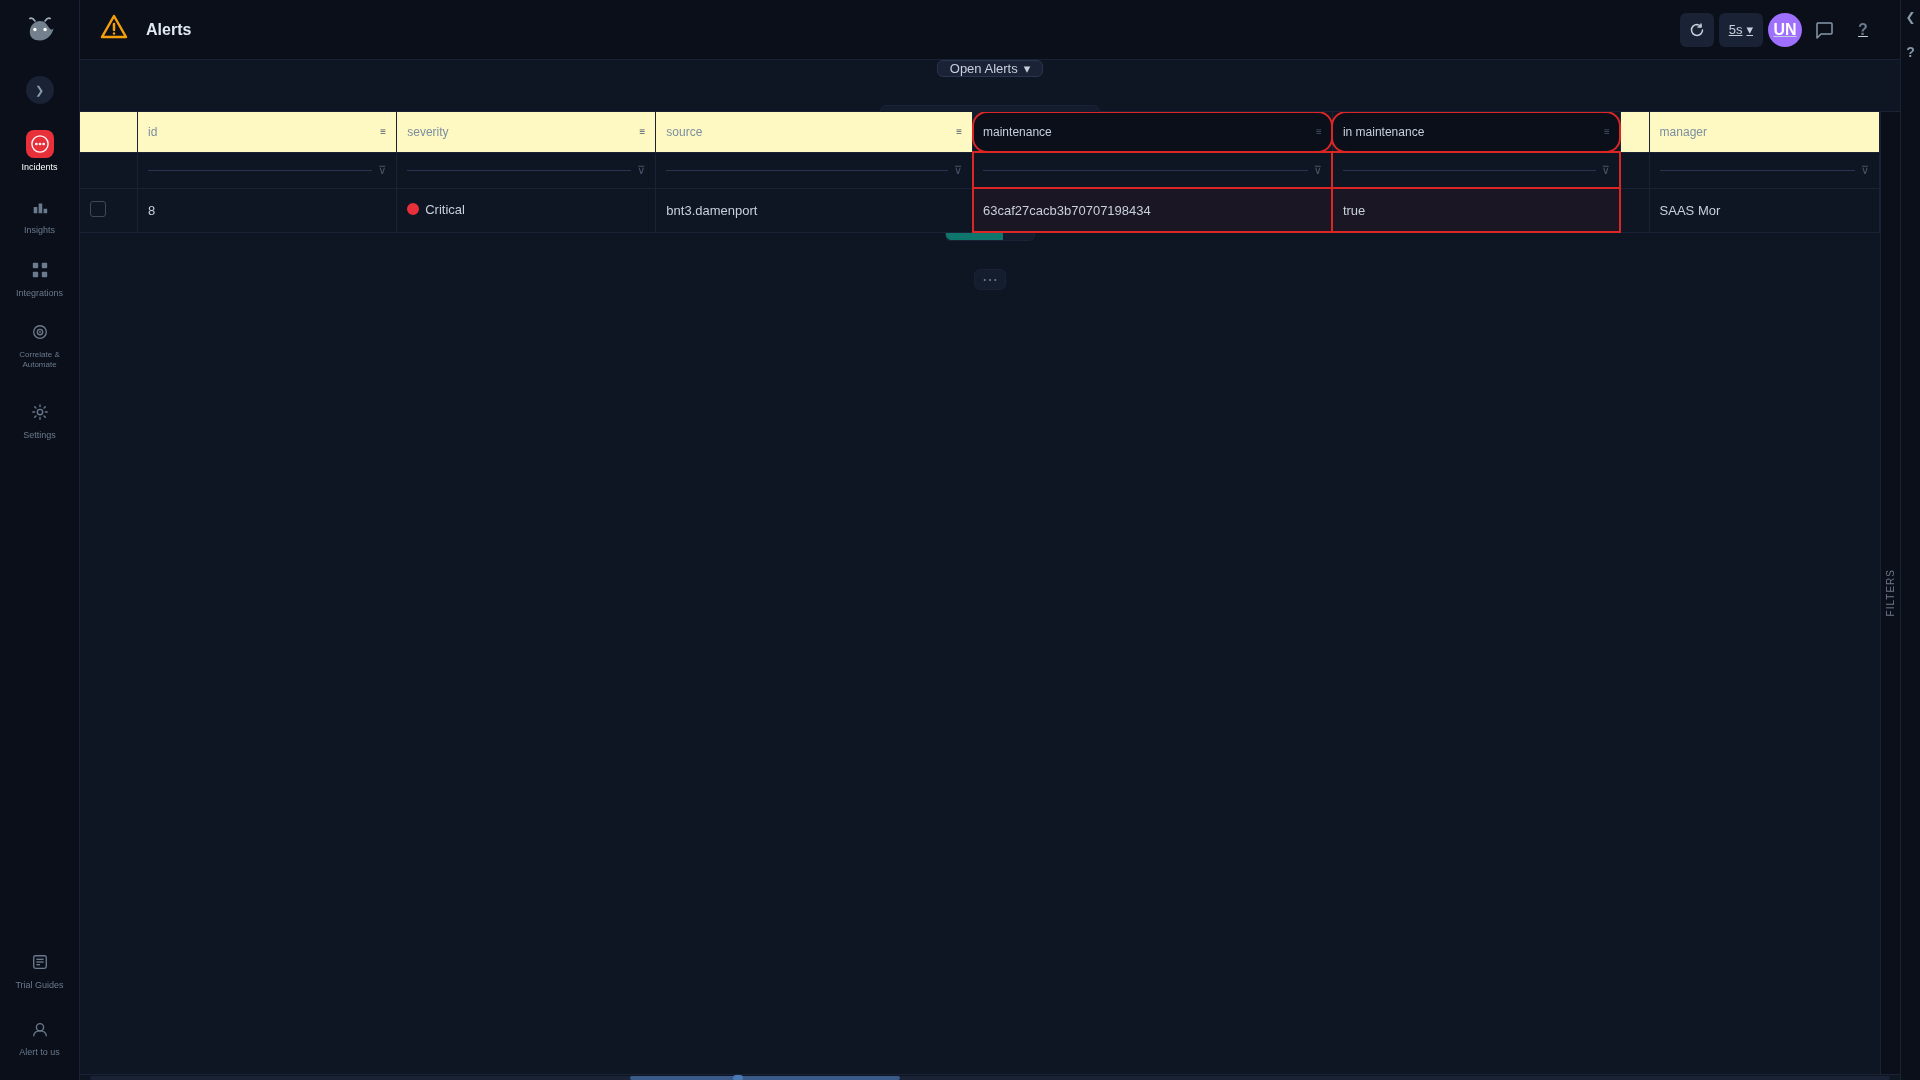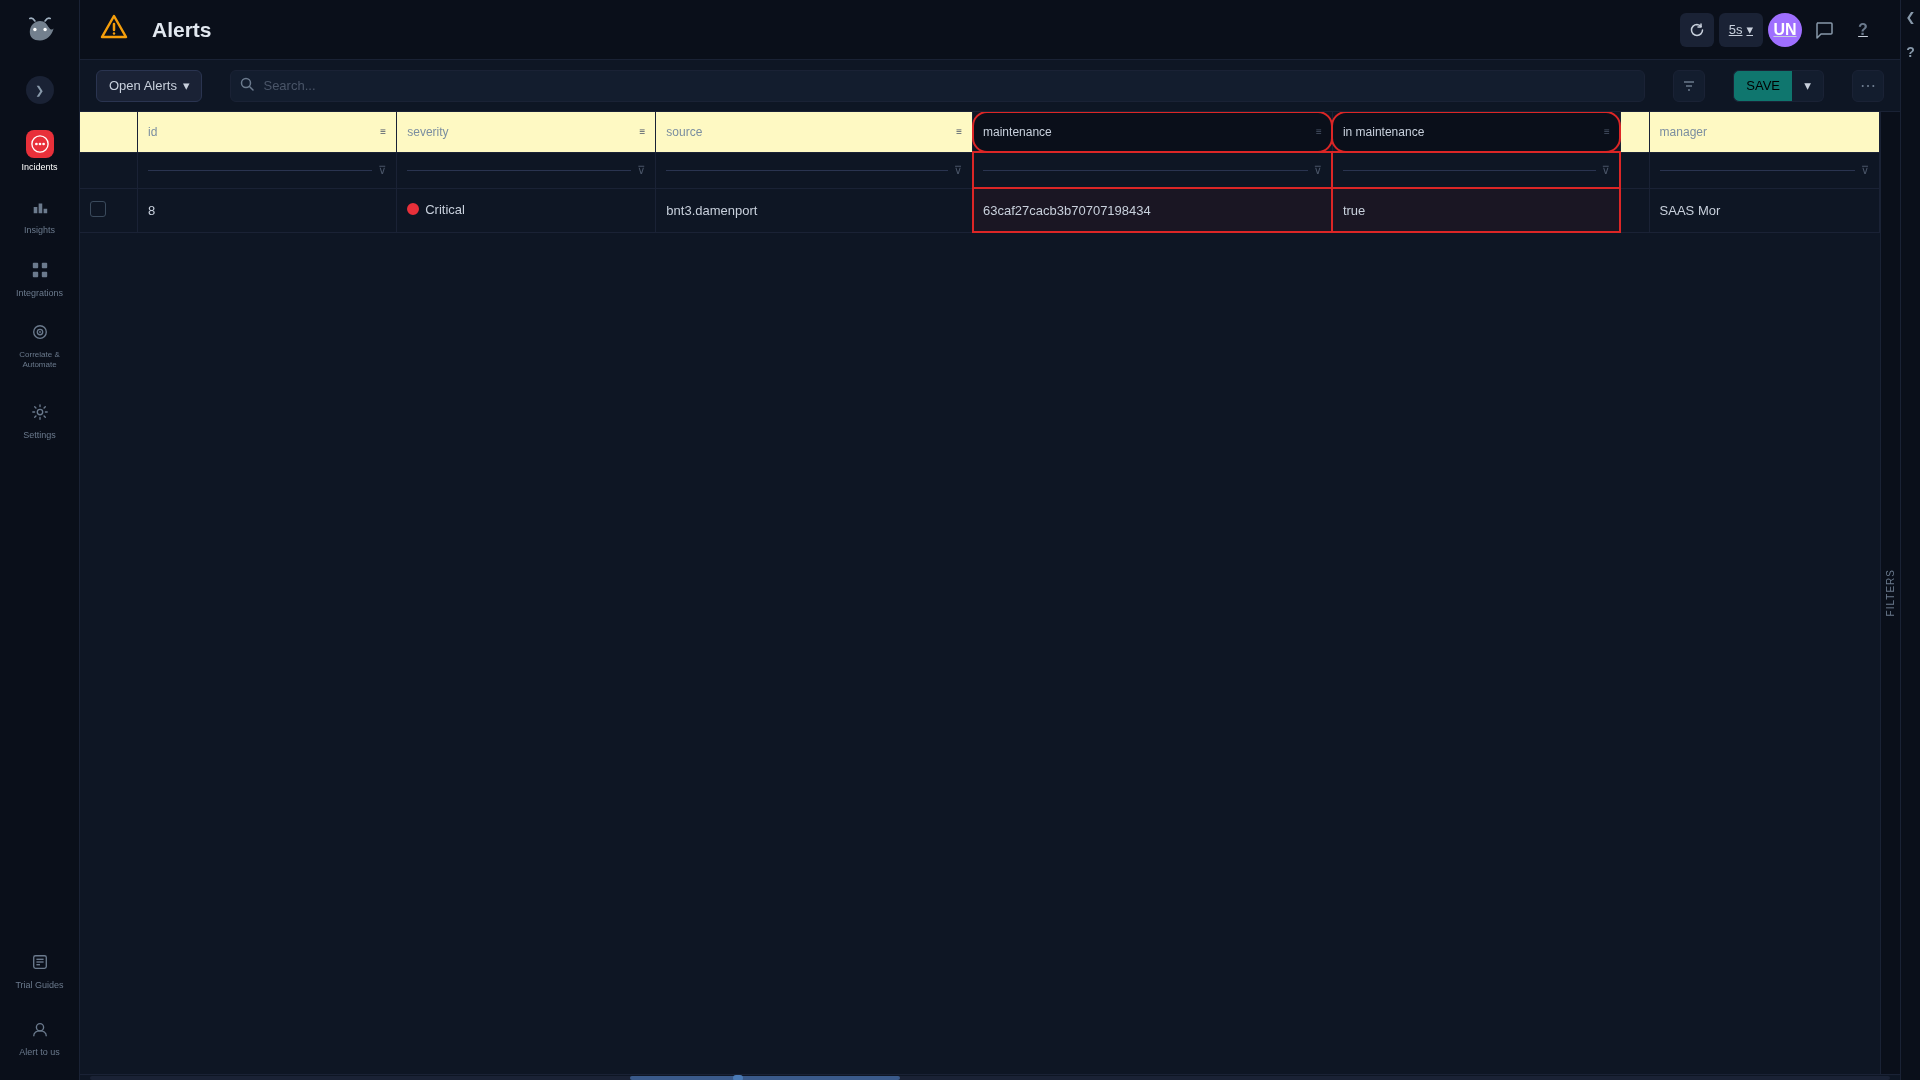--- a/index.html
+++ b/index.html
@@ -99,23 +99,23 @@
       border-bottom: 1px solid #1a2235;
       display: flex;
       align-items: center;
       padding: 0 20px;
       gap: 12px;
       flex-shrink: 0;
     }
     .topbar-title {
       display: flex;
       align-items: center;
-      gap: 24px;
+      gap: 18px;
       color: #e2e8f0;
-      font-size: 21px;
+      font-size: 16px;
       font-weight: 600;
     }
     .topbar-title .alert-icon {
       color: #f59e0b;
       font-size: 22px;
     }
     .topbar-right {
       margin-left: auto;
       display: flex;
       align-items: center;
@@ -175,20 +175,21 @@
     
     .toolbar {
       height: 52px;
       background: #0e1624;
       border-bottom: 1px solid #1a2235;
       display: flex;
       align-items: center;
       padding: 0 16px;
       gap: 28px;
       flex-shrink: 0;
+      flex-direction: column;
     }
     .open-alerts-btn {
       background: #1a2235;
       border: 1px solid #2a3450;
       color: #c8d0dc;
       border-radius: 6px;
       height: 32px;
       padding: 0 12px;
       display: flex;
       align-items: center;

